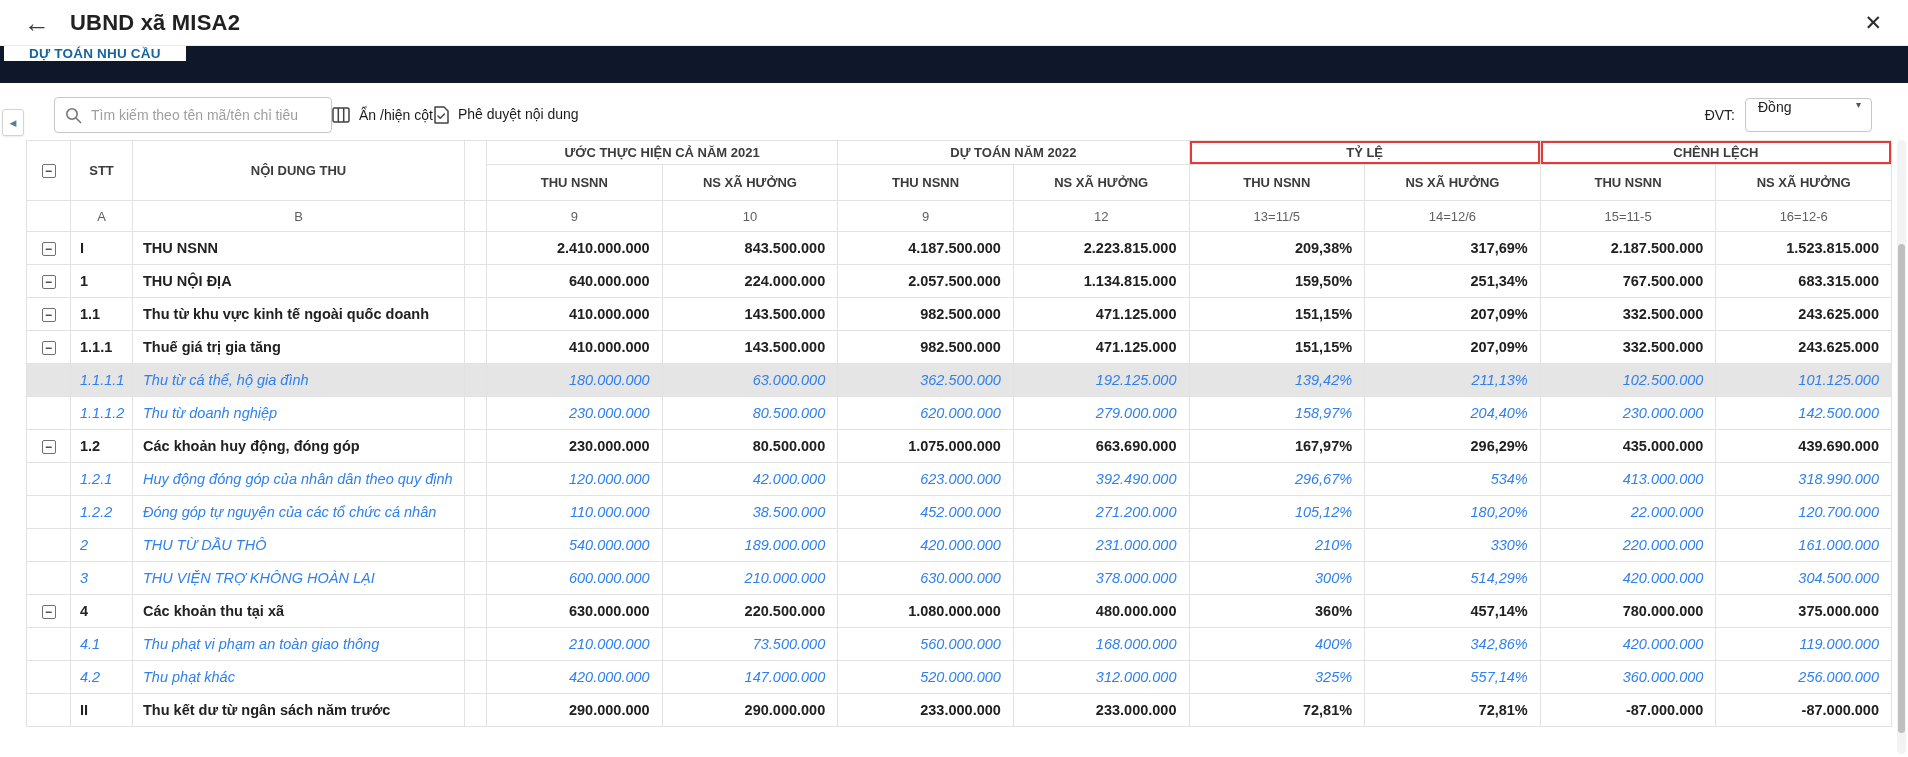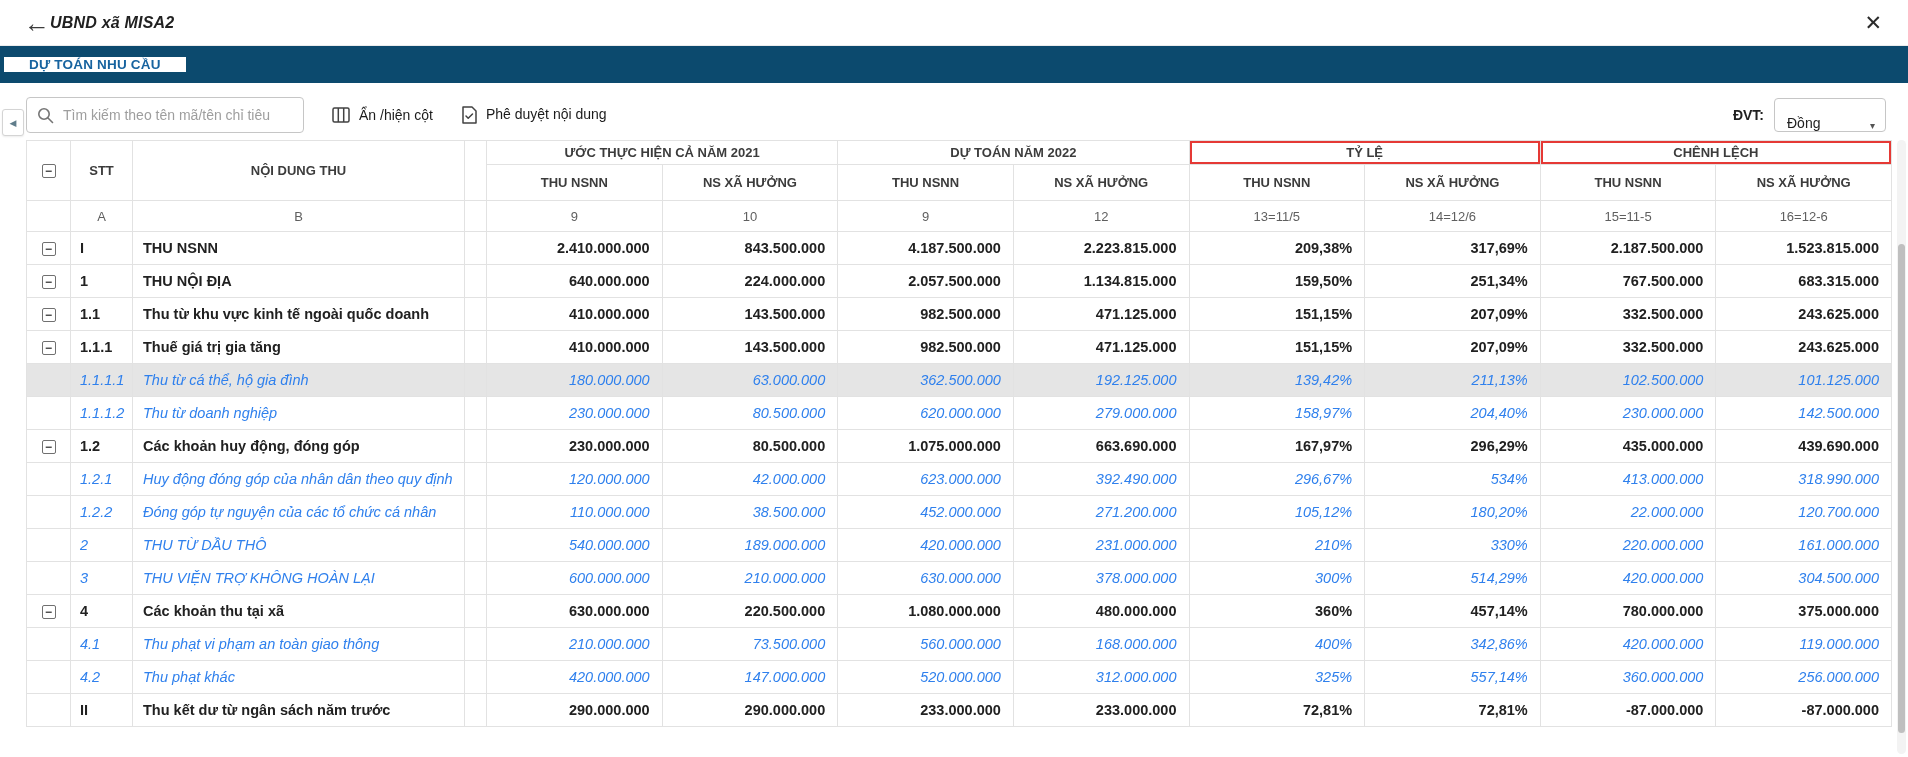--- a/index.html
+++ b/index.html
@@ -6,51 +6,51 @@
   html,body { width:1908px; height:757px; }
   body {
     overflow:hidden;
     font-family:"Liberation Sans","DejaVu Sans",sans-serif;
     background:#ffffff; color:#212121;
   }
 
   
   .topbar { height:46px; display:flex; align-items:center; padding:0 26px 0 24px; background:#fff; border-bottom:1px solid #ececec; }
   .back-btn { font-size:26px; color:#3c3c3c; cursor:pointer; line-height:1; }
-  .window-title { font-size:16px; font-weight:bold; letter-spacing:.2px;font-style:italic; }
+  .window-title { font-size:22px; font-weight:bold; margin-left:20px; letter-spacing:.2px; }
   .close-btn { margin-left:auto; font-size:21px; color:#2b2b2b; cursor:pointer; line-height:1; }
 
   
-  .tabbar { height:37px; background:#0c4a6e; display:flex; align-items:center; padding-left:4px; }
+  .tabbar { height:37px; background:#0f172a; display:flex; align-items:flex-start; padding-left:4px; }
   .tab { padding:0 25px; display:flex; align-items:center; font-size:13.5px; font-weight:bold; color:#9aa0a6; letter-spacing:.2px; cursor:pointer; }
   .tab.active { background:#fff; color:#17639f; }
 
   
   .main { display:flex; height:674px; }
   .sidebar { width:250px; flex:0 0 250px; border-right:1px solid #e5e5e5; padding:26px 13px 0 12px; background:#fff; }
   .side-btn { height:35px; margin-bottom:13px; border:1px solid #4caf50; border-radius:4px; background:#fff;
               display:flex; align-items:center; padding:0 14px; font-size:13.5px; font-weight:bold; color:#263238; cursor:pointer; }
   .side-btn.active { background:#4caf50; border-color:#4caf50; color:#fff; }
 
   .content { flex:1 1 auto; min-width:0; position:relative; padding:13px 0 0 26px; }
   .sidebar-collapse { position:absolute; left:2px; top:26px; width:22px; height:27px; background:#fff; border:1px solid #d4d4d4;
                       border-radius:3px; display:flex; align-items:center; justify-content:center; font-size:9px; color:#607d8b;
                       cursor:pointer; box-shadow:0 1px 2px rgba(0,0,0,.08); z-index:5; }
 
   
-  .toolbar { display:flex; align-items:center; gap:28px; height:38px; padding-right:22px; }
+  .toolbar { display:flex; align-items:center; height:38px; padding-right:36px;margin-left:28px; }
   .searchbox { width:278px; height:36px; border:1px solid #c6c6c6; border-radius:4px; display:flex; align-items:center; gap:9px; padding:0 10px; background:#fff; }
   .searchbox input { flex:1 1 auto; min-width:0; border:0; outline:0; background:transparent;
                      font:14px "Liberation Sans","DejaVu Sans",sans-serif; color:#424242; }
   .searchbox input::placeholder { color:#9e9e9e; }
   .tool-btn { display:flex; gap:9px; font-size:14px; color:#1b1b1b; cursor:pointer; white-space:nowrap; }
   .flex-spacer { flex:1 1 auto; }
   .unit-group { display:flex; align-items:center; gap:10px; }
-  .unit-label { font-size:14px; font-weight:bold; }
-  .unit-dd { width:112px; height:34px; border:1px solid #c6c6c6; border-radius:4px; display:flex; align-items:flex-end;
+  .unit-label { font-size:14px; font-weight:normal; }
+  .unit-dd { width:127px; height:34px; border:1px solid #c6c6c6; border-radius:4px; display:flex; align-items:flex-start;
              padding:0 10px 0 12px; font-size:14px; cursor:pointer; background:#fff; }
   .unit-dd .caret { margin-left:auto; font-size:10px; color:#555; }
 
   
   .table-wrap { margin:6px 16px 0 0; }
   table.budget { width:100%; border-collapse:collapse; table-layout:fixed; background:#fff; }
   .budget th, .budget td { border:1px solid #e2e2e2; white-space:nowrap; overflow:hidden; vertical-align:middle; }
   .budget thead th { background:#fff; font-size:13px; font-weight:bold; color:#3c3c3c; text-align:center; padding:0 4px; }
   .budget tr.h-group th { height:24px; position:relative; }
   .budget tr.h-sub th { height:36px; }

